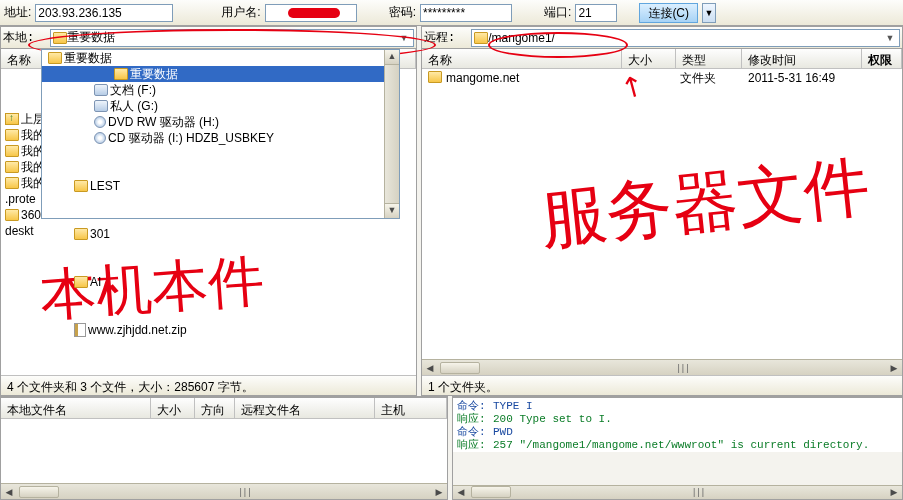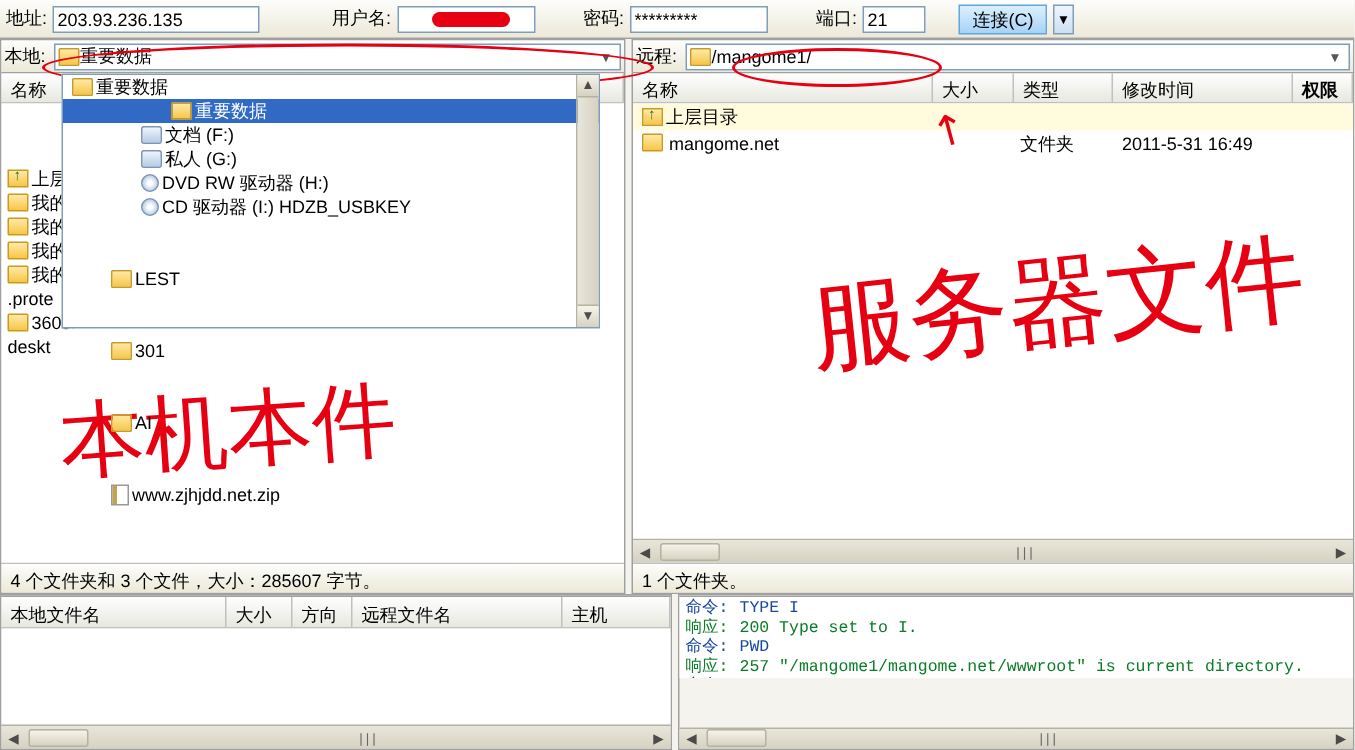--- a/index.html
+++ b/index.html
@@ -66,21 +66,21 @@
   .right-pane { flex:1; margin-left:4px; }
 
   .pathbar {
     height:22px;
     display:flex;
     align-items:center;
     background: linear-gradient(#fdfdfb,#ece9d8);
     border-bottom:1px solid #a0a0a0;
     padding:0 2px;
   }
-  .pathbar > label { white-space:nowrap; padding-right:6px; }
+  .pathbar > label { white-space:nowrap; padding-right:16px;font-family:Liberation Mono, monospace; }
   .pathcombo {
     flex:1;
     display:flex;
     align-items:center;
     border:1px solid #7f9db9;
     background:#fff;
     height:18px;
     padding:0 2px;
     position:relative;
   }
@@ -406,24 +406,20 @@
       </div>
     </div>
     <div class="listhdr">
       <div class="col-name">名称</div>
       <div class="col-size">大小</div>
       <div class="col-type">类型</div>
       <div class="col-mtime">修改时间</div>
       <div class="col-perm">权限</div>
     </div>
     <div class="filelist right-rows">
-      <div class="treerow updir">
-        <span class="up-icon"></span>
-        <span>上层目录</span>
-      </div>
       <div class="treerow">
         <div class="cell c-name">
             <span class="ficon"></span>
             <span>mangome.net</span>
           </div>
         <div class="cell c-size"></div>
         <div class="cell c-type">文件夹</div>
         <div class="cell c-mtime">2011-5-31 16:49</div>
       </div>
     </div>

